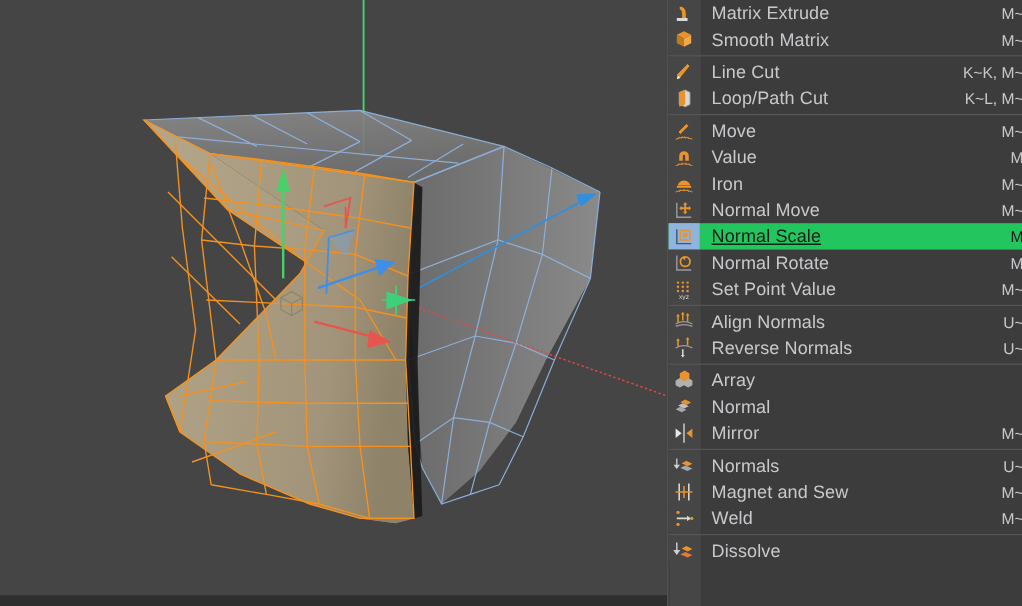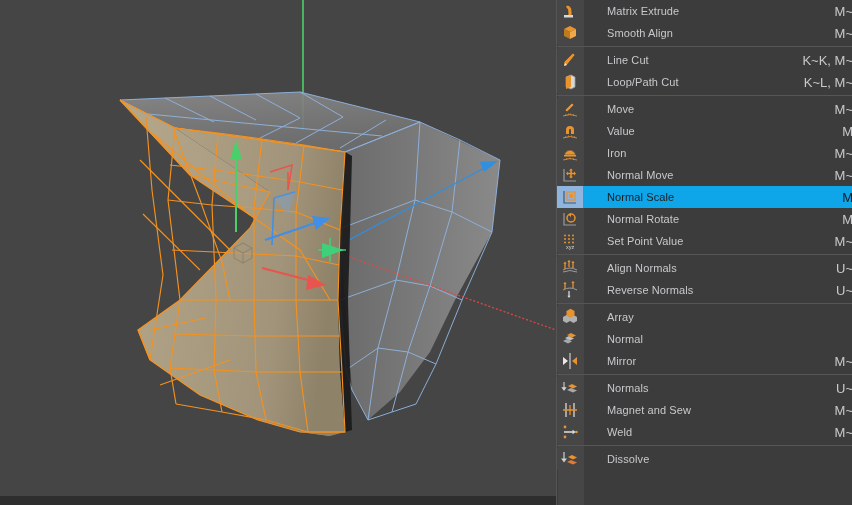--- a/index.html
+++ b/index.html
@@ -38,24 +38,24 @@
   }
   .menu-item {
     position:relative; height:22px; display:flex; align-items:center;
     cursor:default; z-index:2;
   }
   .menu-item .mi-icon {
     width:26px; height:22px; flex:0 0 26px;
     display:flex; align-items:center; justify-content:center;
     background:#464646;
   }
-  .menu-item.selected { background:#0ea5e9; }
+  .menu-item.selected { background:#22c55e;text-decoration:underline; }
   .menu-item.selected .mi-icon { background:#8fb4de; }
   .menu-item .mi-label {
-    margin-left:24px; font-size:11px; color:#c9c9cd;
+    margin-left:10px; font-size:15px; color:#c9c9cd;
     white-space:nowrap; letter-spacing:0.1px;
   }
   .menu-item.selected .mi-label { color:#1c1c1c; }
   .menu-item .mi-shortcut {
     position:absolute; left:296px; font-size:13px; color:#c9c9cd;
     white-space:nowrap; transform:translateX(-100%);
     padding-right:0px;
   }
   .menu-item.selected .mi-shortcut { color:#1c1c1c; }
 
@@ -226,21 +226,21 @@
           <span class="mi-shortcut">M~</span>
         </div>
         <div class="menu-item">
           <span class="mi-icon">
             <svg class="ico" viewBox="0 0 18 18">
               <path d="M9 2 l6 3 -6 3 -6-3z" fill="#e8932e"></path>
               <path d="M3 5 l6 3 0 7 -6-3z" fill="#c07a1e"></path>
               <path d="M15 5 l-6 3 0 7 6-3z" fill="#f0a84a"></path>
             </svg>
           </span>
-          <span class="mi-label">Smooth Align</span>
+          <span class="mi-label">Smooth Matrix</span>
           <span class="mi-shortcut">M~</span>
         </div>
       </div>
       <div class="menu-sep"></div>
       <div class="menu-group">
         <div class="menu-item">
           <span class="mi-icon">
             <svg class="ico" viewBox="0 0 18 18">
               <path d="M3 15 l3-1 8-10 -2-2 -9 9z" fill="#e8932e" stroke="#3a3a3a" stroke-width=".6"></path>
               <path d="M3 15 l3-1 -2-2z" fill="#eee"></path>

